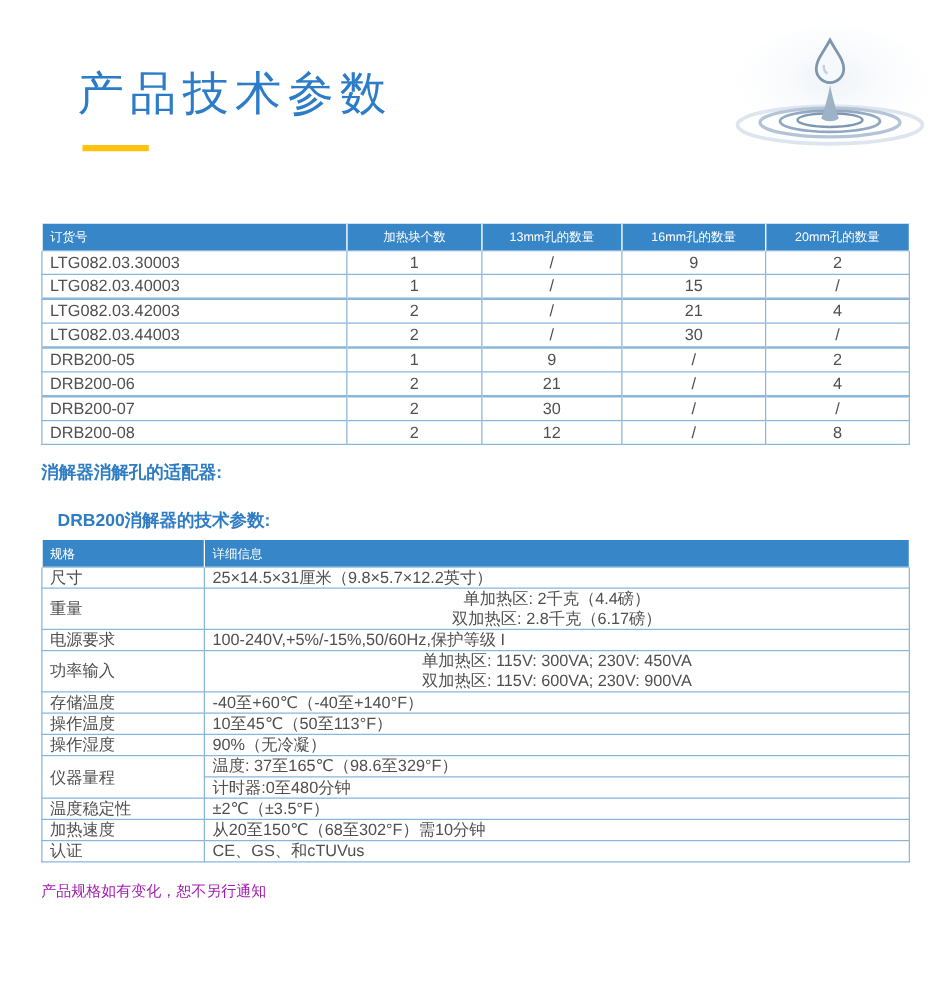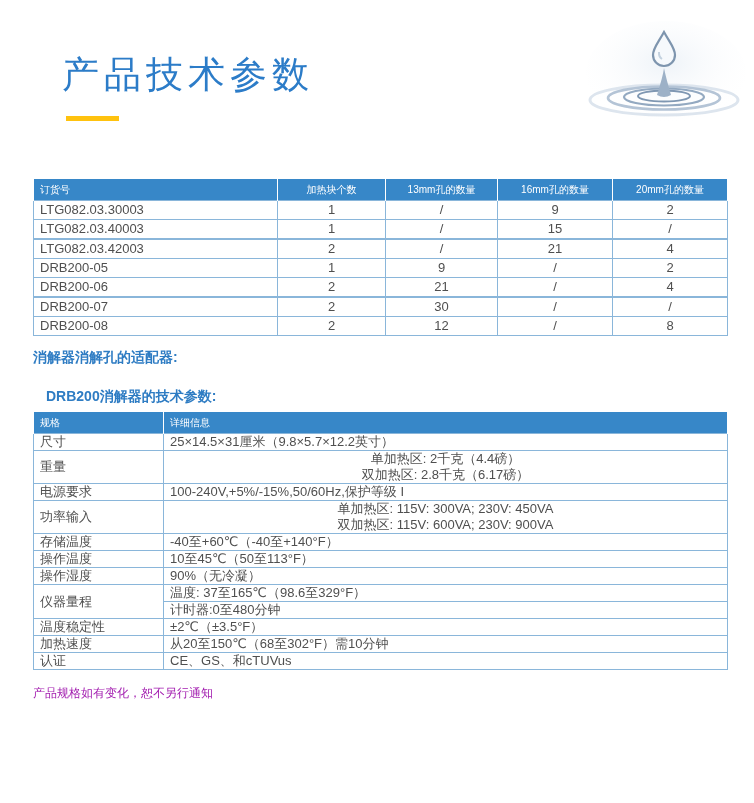--- a/index.html
+++ b/index.html
@@ -93,20 +93,27 @@
           <td>15</td>
           <td>/</td>
         </tr>
         <tr>
           <td class="c1">LTG082.03.42003</td>
           <td>2</td>
           <td>/</td>
           <td>21</td>
           <td>4</td>
         </tr>
+        <tr class="g">
+          <td class="c1">LTG082.03.44003</td>
+          <td>2</td>
+          <td>/</td>
+          <td>30</td>
+          <td>/</td>
+        </tr>
         <tr>
           <td class="c1">DRB200-05</td>
           <td>1</td>
           <td>9</td>
           <td>/</td>
           <td>2</td>
         </tr>
         <tr class="g">
           <td class="c1">DRB200-06</td>
           <td>2</td>

